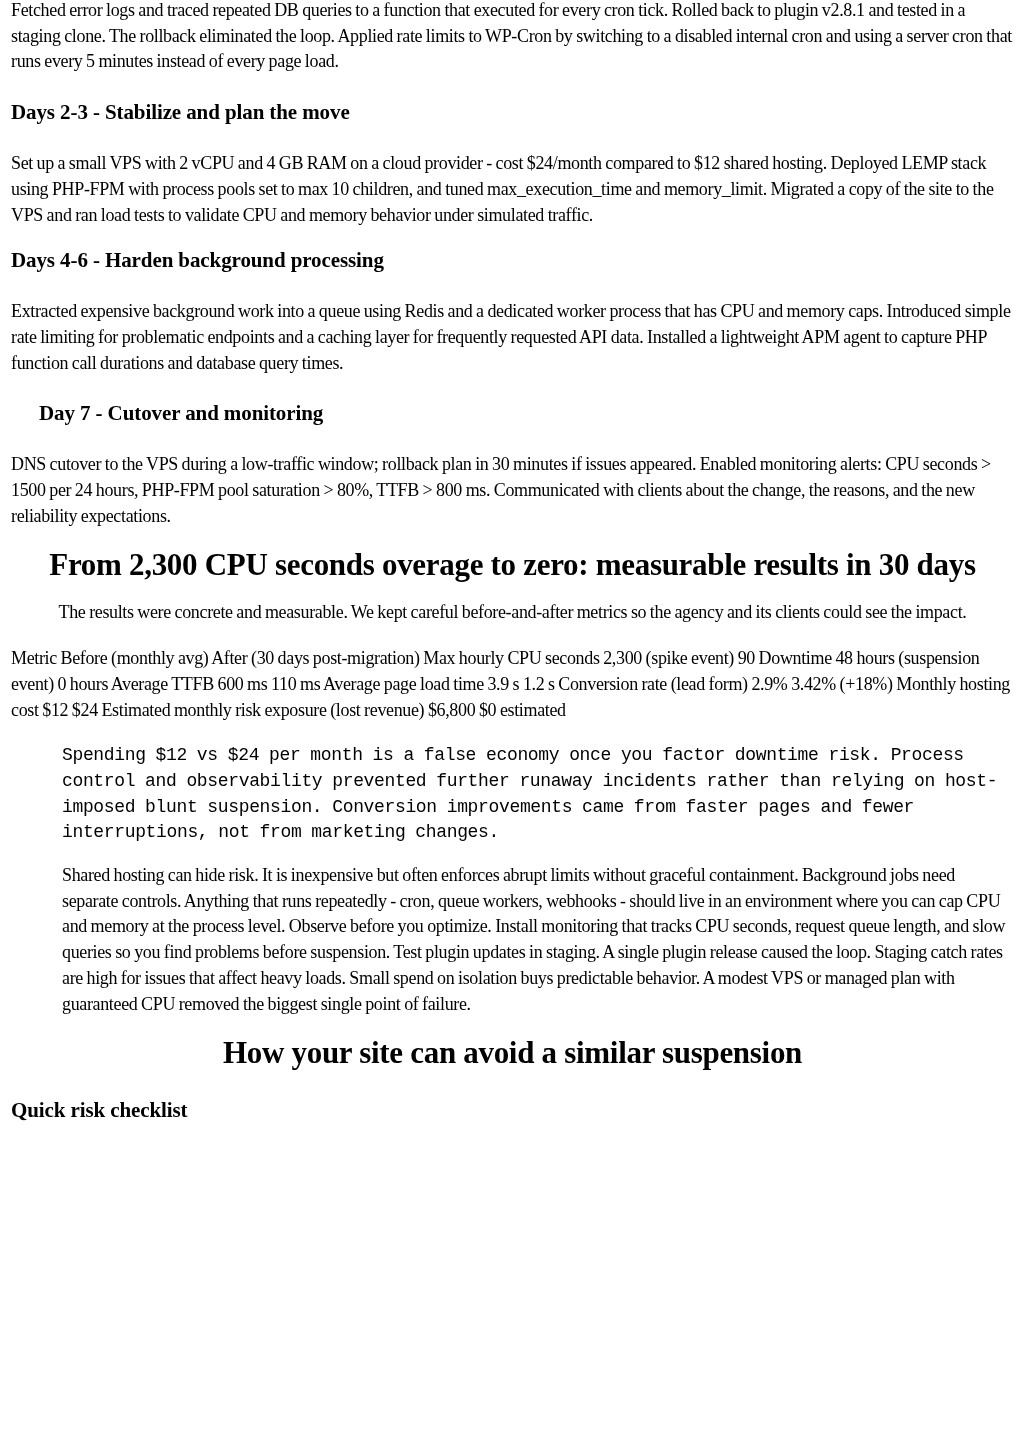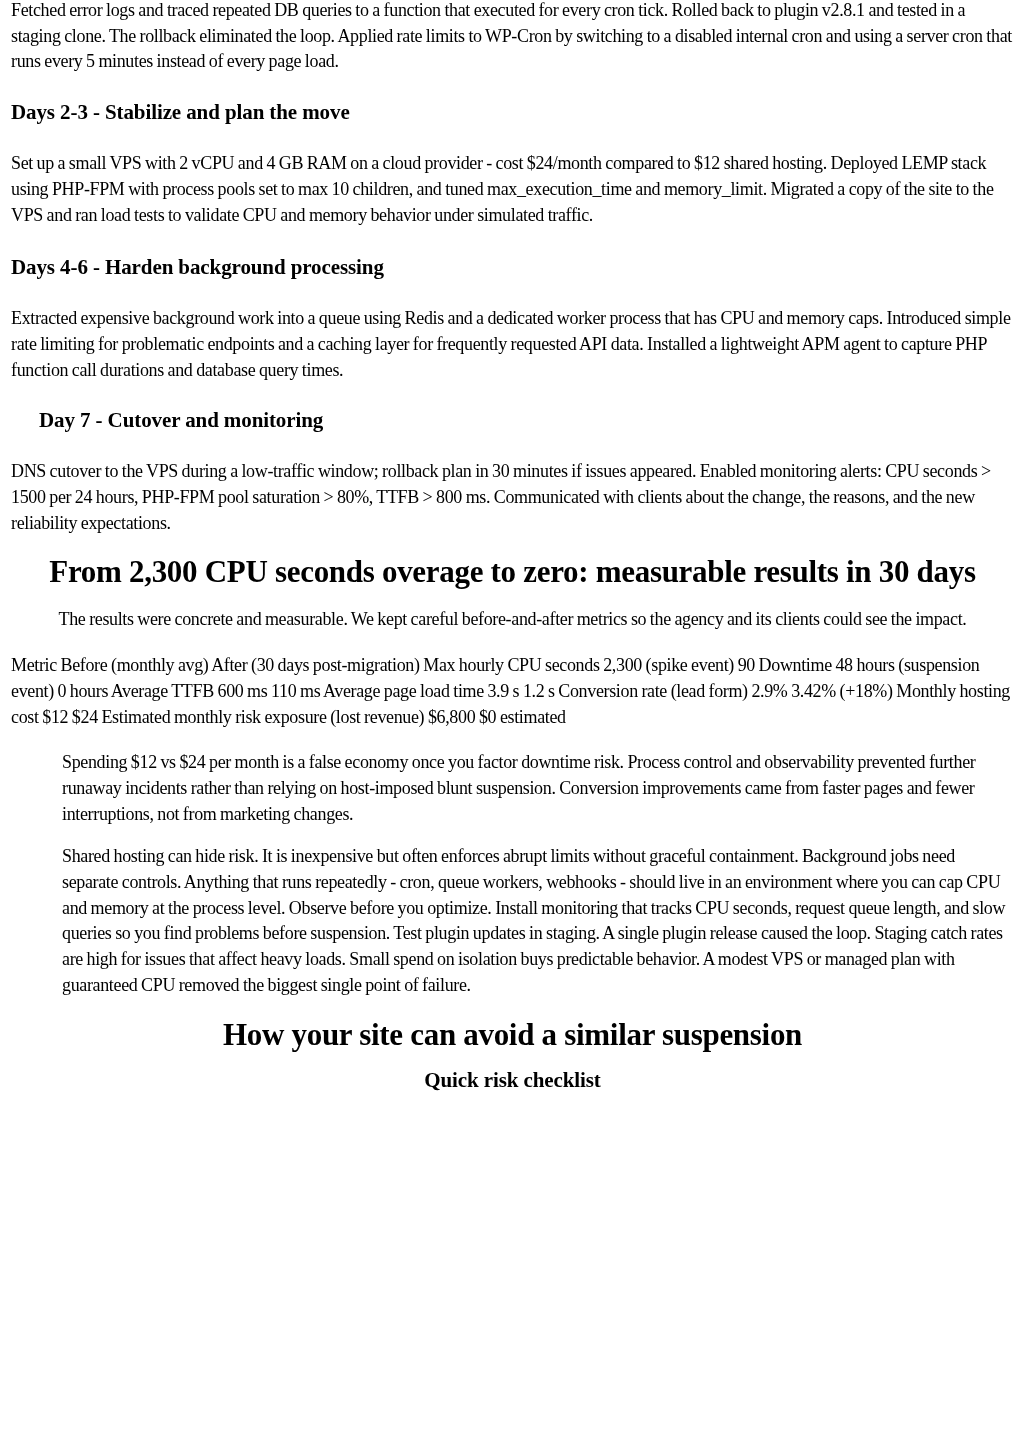--- a/index.html
+++ b/index.html
@@ -48,33 +48,33 @@
 </head>
 <body>
 
 <div class="page">
 
   <p class="p-first" style="margin-top:-2px;">Fetched error logs and traced repeated DB queries to a function that executed for every cron tick. Rolled back to plugin v2.8.1 and tested in a staging clone. The rollback eliminated the loop. Applied rate limits to WP-Cron by switching to a disabled internal cron and using a server cron that runs every 5 minutes instead of every page load.</p>
 
   <h3 style="margin-top:24px;">Days 2-3 - Stabilize and plan the move</h3>
   <p style="margin-top:26px;">Set up a small VPS with 2 vCPU and 4 GB RAM on a cloud provider - cost $24/month compared to $12 shared hosting. Deployed LEMP stack using PHP-FPM with process pools set to max 10 children, and tuned max_execution_time and memory_limit. Migrated a copy of the site to the VPS and ran load tests to validate CPU and memory behavior under simulated traffic.</p>
 
-  <h3 style="margin-top:26px;">Days 4-6 - Harden background processing</h3>
+  <h3 style="margin-top:19px;">Days 4-6 - Harden background processing</h3>
   <p style="margin-top:26px;">Extracted expensive background work into a queue using Redis and a dedicated worker process that has CPU and memory caps. Introduced simple rate limiting for problematic endpoints and a caching layer for frequently requested API data. Installed a lightweight APM agent to capture PHP function call durations and database query times.</p>
 
   <h3 style="margin-top:24px;margin-left:28px;">Day 7 - Cutover and monitoring</h3>
   <p style="margin-top:26px;">DNS cutover to the VPS during a low-traffic window; rollback plan in 30 minutes if issues appeared. Enabled monitoring alerts: CPU seconds &gt; 1500 per 24 hours, PHP-FPM pool saturation &gt; 80%, TTFB &gt; 800 ms. Communicated with clients about the change, the reasons, and the new reliability expectations.</p>
 
   <h2 style="margin-top:18px;">From 2,300 CPU seconds overage to zero: measurable results in 30 days</h2>
   <p style="margin-top:17px;text-align:center;">The results were concrete and measurable. We kept careful before-and-after metrics so the agency and its clients could see the impact.</p>
   <p style="margin-top:20px;">Metric Before (monthly avg) After (30 days post-migration) Max hourly CPU seconds 2,300 (spike event) 90 Downtime 48 hours (suspension event) 0 hours Average TTFB 600 ms 110 ms Average page load time 3.9 s 1.2 s Conversion rate (lead form) 2.9% 3.42% (+18%) Monthly hosting cost $12 $24 Estimated monthly risk exposure (lost revenue) $6,800 $0 estimated</p>
-  <blockquote style="margin-top:20px;">
+  <blockquote style="margin-top:20px;font-family:Liberation Mono, monospace;">
     <p>Spending $12 vs $24 per month is a false economy once you factor downtime risk. Process control and observability prevented further runaway incidents rather than relying on host-imposed blunt suspension. Conversion improvements came from faster pages and fewer interruptions, not from marketing changes.</p>
   </blockquote>
 
   <blockquote style="margin-top:17px;">
     <p>Shared hosting can hide risk. It is inexpensive but often enforces abrupt limits without graceful containment. Background jobs need separate controls. Anything that runs repeatedly - cron, queue workers, webhooks - should live in an environment where you can cap CPU and memory at the process level. Observe before you optimize. Install monitoring that tracks CPU seconds, request queue length, and slow queries so you find problems before suspension. Test plugin updates in staging. A single plugin release caused the loop. Staging catch rates are high for issues that affect heavy loads. Small spend on isolation buys predictable behavior. A modest VPS or managed plan with guaranteed CPU removed the biggest single point of failure.</p>
   </blockquote>
 
   <h2 style="margin-top:18px;">How your site can avoid a similar suspension</h2>
-  <h3 style="margin-top:14px;text-align:center;">Quick risk checklist</h3>
+  <h3 style="margin-top:26px;">Quick risk checklist</h3>
 
 </div>
 
 </body></html>

